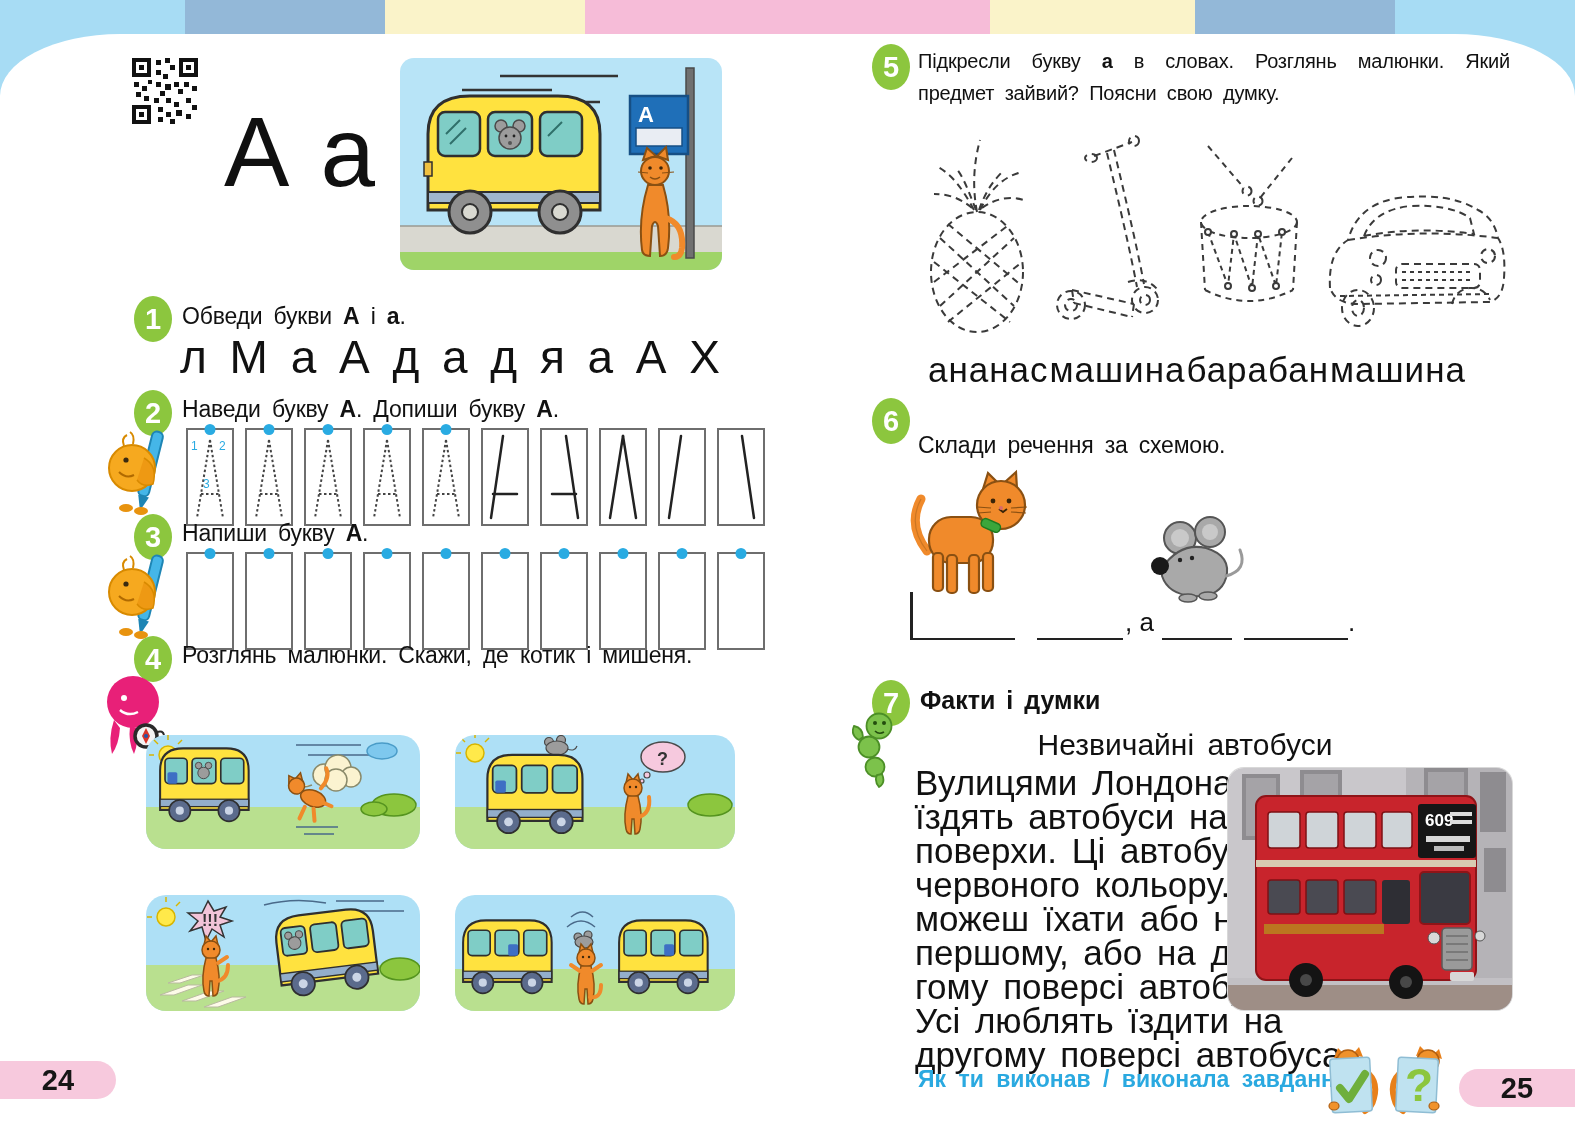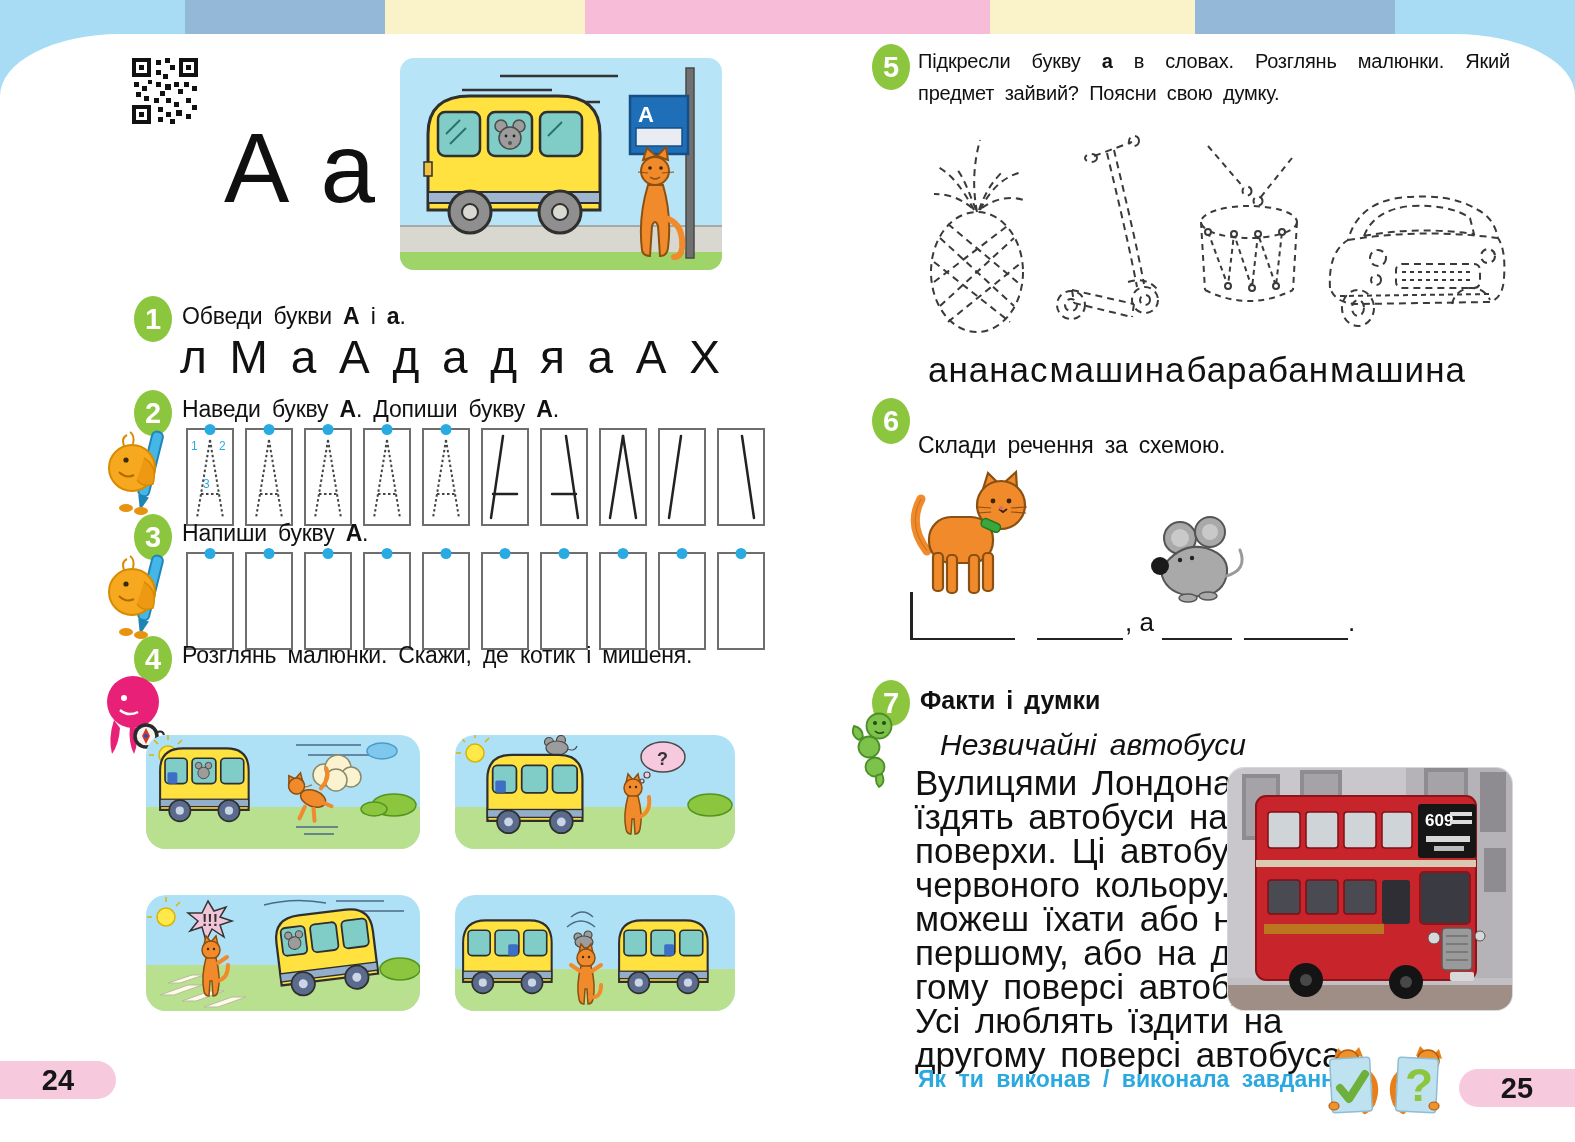--- a/index.html
+++ b/index.html
@@ -23,30 +23,30 @@
        background:#29ABE2;z-index:2;}
   .cell svg{display:block;}
   .panel{position:absolute;border-radius:20px;overflow:hidden;}
   .panel svg{display:block;}
   .pic{position:absolute;}
   .pic svg{display:block;}
   .pill{position:absolute;height:38px;background:#F7C9DD;display:flex;align-items:center;justify-content:center;
         font-weight:bold;font-size:29px;color:#161616;}
   .pill-left{left:0;top:1061px;width:116px;border-radius:0 20px 20px 0;}
   .pill-right{left:1459px;top:1061px;width:116px;border-radius:20px 0 0 20px;margin-top:8px;}
-  .big-letters{position:absolute;left:224px;top:96px;font-size:98px;letter-spacing:2px;color:#101010;margin-top:16px;}
+  .big-letters{position:absolute;left:224px;top:96px;font-size:98px;letter-spacing:2px;color:#101010;}
   .t5line{width:592px;font-size:20px;white-space:nowrap;}
   .t5line.just{text-align:justify;text-align-last:justify;}
   .words-row{position:absolute;left:928px;top:350px;width:538px;display:flex;justify-content:space-between;
              font-size:35px;letter-spacing:1px;}
   .schema{position:absolute;left:910px;top:588px;height:52px;display:flex;align-items:flex-end;font-size:26px;}
   .vbar{width:3px;height:48px;background:#222;}
   .blank{border-bottom:2.5px solid #222;height:30px;display:inline-block;}
   .t7-heading{position:absolute;left:920px;top:686px;font-size:25px;font-weight:bold;word-spacing:4px;}
-  .t7-title{position:absolute;left:940px;top:728px;width:490px;text-align:left;font-size:30px;word-spacing:5px;font-style:italic;}
+  .t7-title{position:absolute;left:940px;top:728px;width:490px;text-align:center;font-size:30px;word-spacing:5px;}
   .t7-body{position:absolute;left:915px;top:766px;font-size:35px;line-height:34px;white-space:pre;word-spacing:5px;}
   .photo{position:absolute;left:1228px;top:768px;width:284px;height:242px;border-radius:16px;overflow:hidden;
          box-shadow:0 0 0 1px #d8d8d8;}
   .footer-q{position:absolute;left:918px;top:1066px;font-size:23px;font-weight:bold;color:#2AA9E0;word-spacing:6px;white-space:nowrap;}
   .illu{position:absolute;left:400px;top:58px;width:322px;height:212px;border-radius:14px;overflow:hidden;}
 </style>
 </head>
 <body>
 
 <div class="stage">

